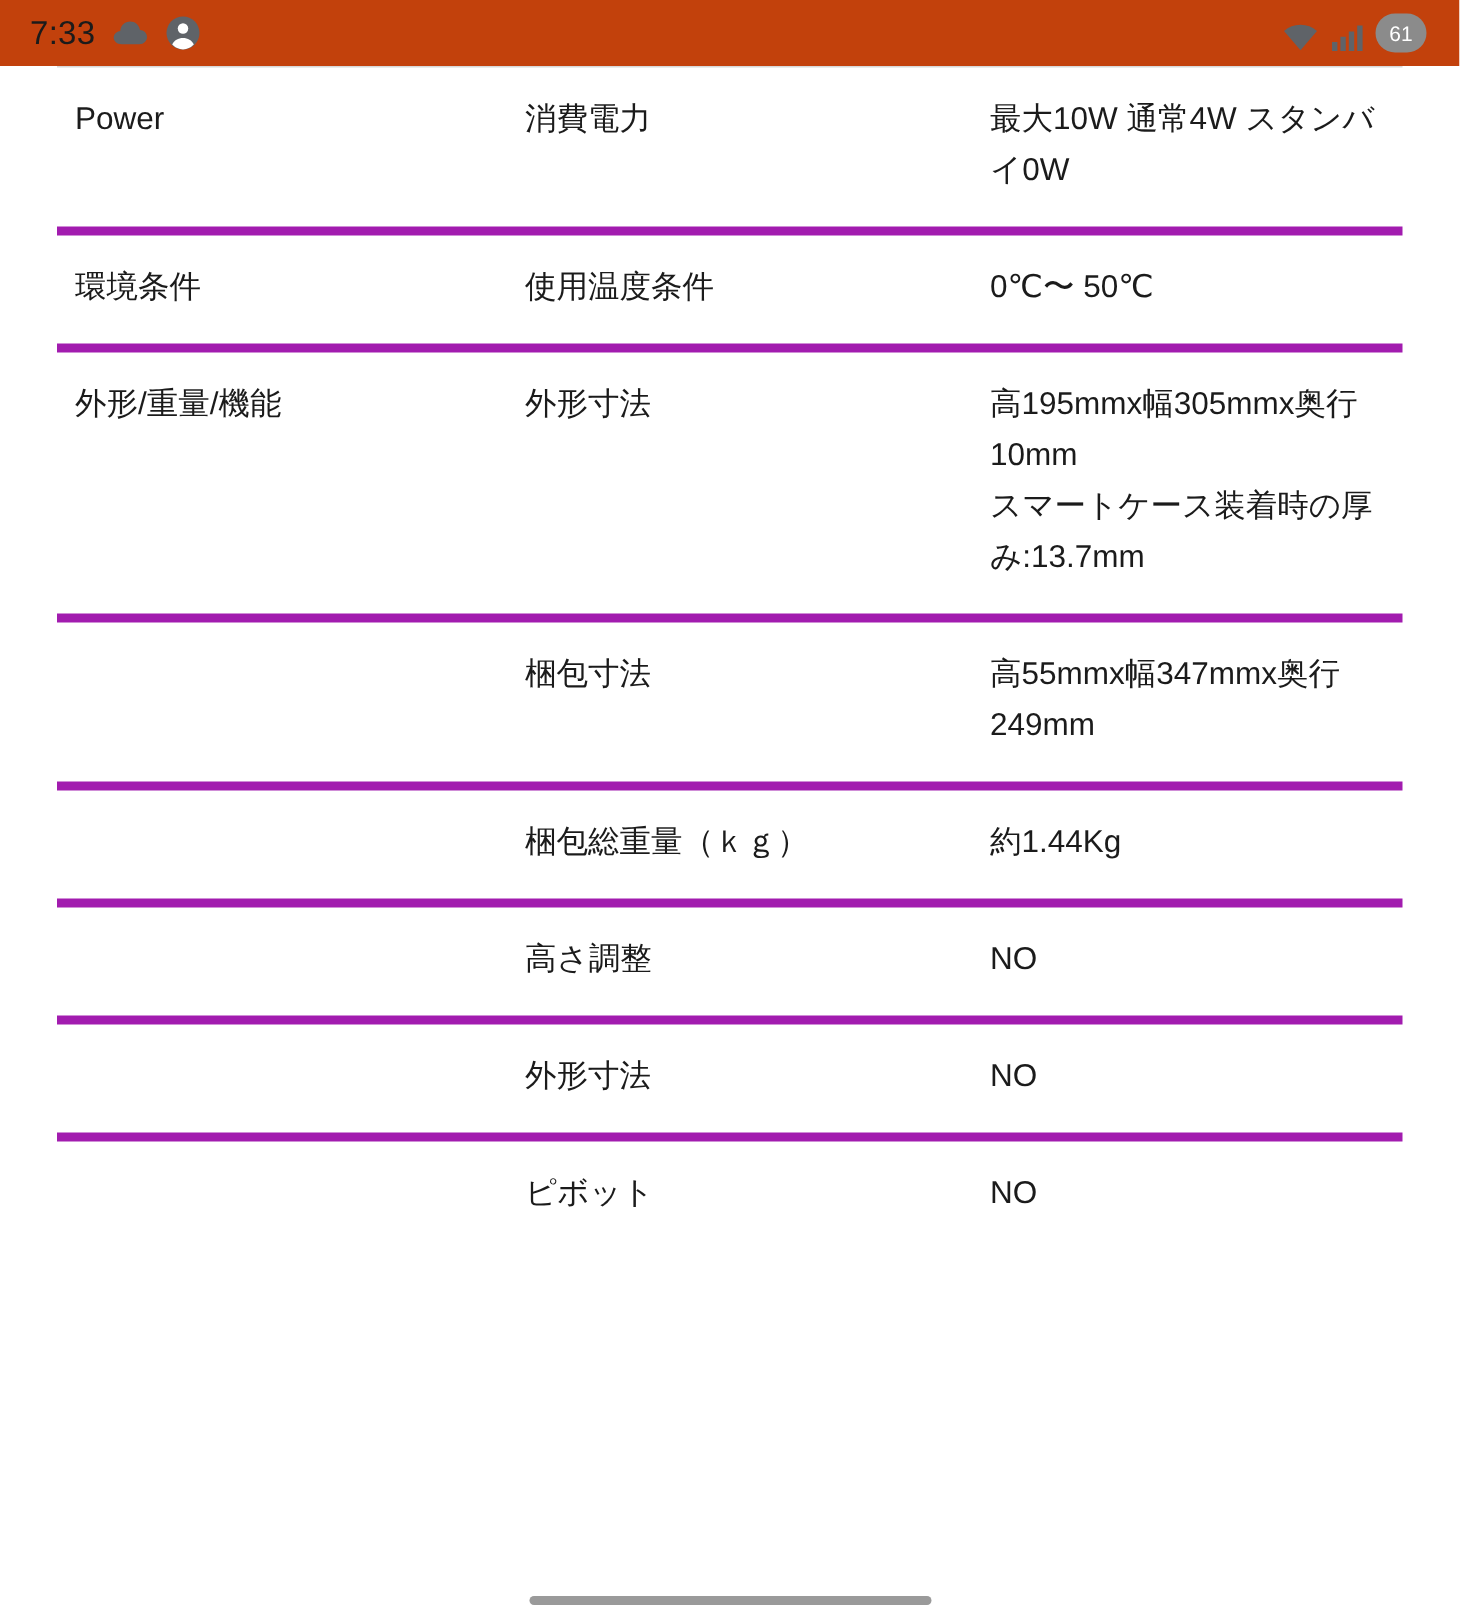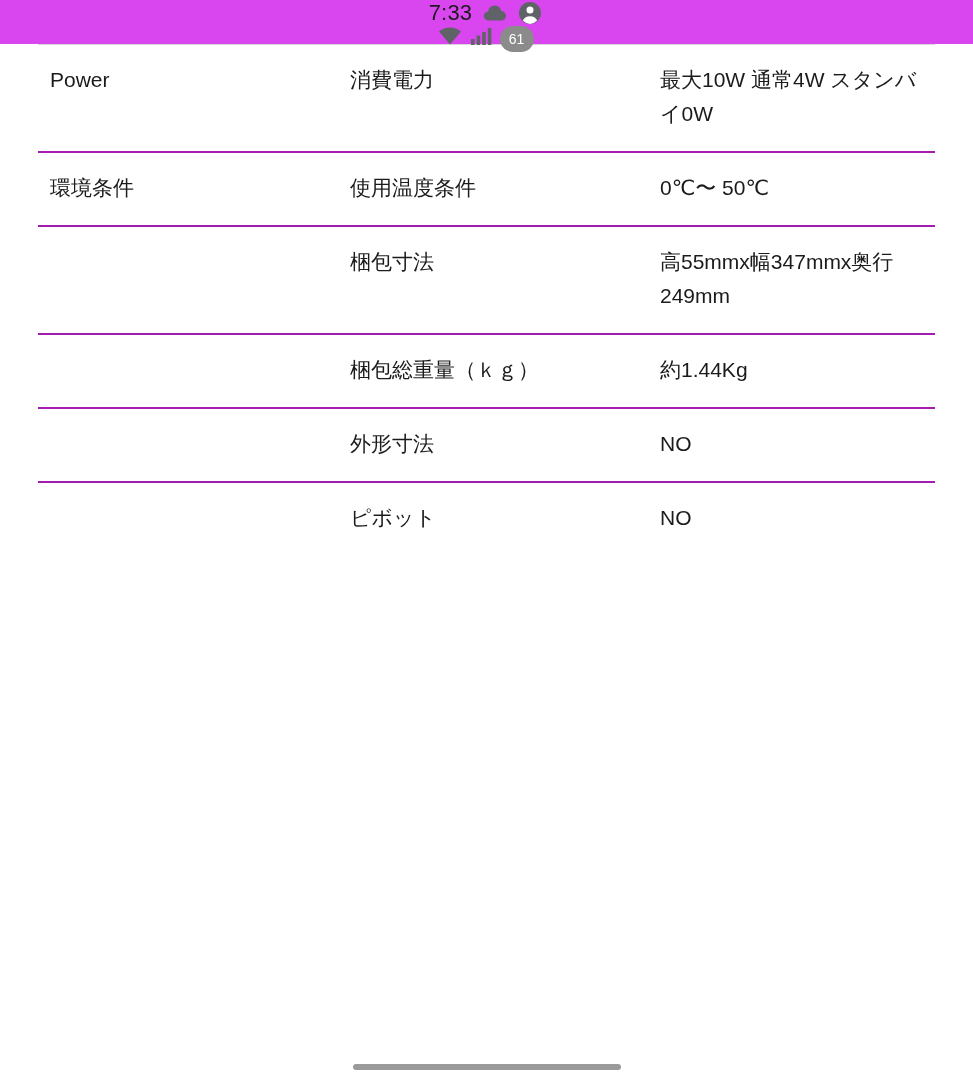--- a/index.html
+++ b/index.html
@@ -17,36 +17,35 @@
   }
 
   
   .status-bar {
     height: 44px;
     display: flex;
     align-items: center;
     justify-content: space-between;
     padding: 0 22px 0 20px;
     box-sizing: border-box;
-    background: #d946ef;
-    flex-direction: column;
+    background: #c2410c;
   }
   .status-left {
     display: flex;
     align-items: center;
     gap: 10px;
   }
   .status-clock {
     font-size: 22px;
     color: #1b1b1b;
     letter-spacing: 0.2px;
   }
   .status-right {
     display: flex;
-    align-items: flex-start;
+    align-items: flex-end;
     gap: 8px;
   }
   .icon {
     display: inline-flex;
     align-items: center;
     justify-content: center;
     line-height: 1;
   }
   .battery-pill {
     min-width: 34px;
@@ -68,21 +67,21 @@
     box-sizing: border-box;
   }
   table.spec {
     width: 100%;
     border-collapse: collapse;
     table-layout: fixed;
   }
   table.spec td {
     vertical-align: top;
     padding: 18px 12px 20px 12px;
-    border-top: 2px solid #a21caf;
+    border-top: 6px solid #a21caf;
     font-size: 21px;
     line-height: 1.62;
     color: #1b1b1b;
     word-break: break-word;
   }
   table.spec tr:first-child td {
     border-top: 1px solid #d8d8d8;
   }
   col.c1 { width: 300px; }
   col.c2 { width: 310px; }
@@ -158,32 +157,49 @@
           </td>
         </tr>
         <tr>
           <td class="c1">環境条件</td>
           <td class="c2">使用温度条件</td>
           <td class="c3">
             <span class="cell-line">0℃〜 50℃</span>
           </td>
         </tr>
         <tr>
+          <td class="c1">外形/重量/機能</td>
+          <td class="c2">外形寸法</td>
+          <td class="c3">
+            <span class="cell-line">高195mmx幅305mmx奥行</span>
+            <span class="cell-line">10mm</span>
+            <span class="cell-line">スマートケース装着時の厚</span>
+            <span class="cell-line">み:13.7mm</span>
+          </td>
+        </tr>
+        <tr>
           <td class="c1"></td>
           <td class="c2">梱包寸法</td>
           <td class="c3">
             <span class="cell-line">高55mmx幅347mmx奥行</span>
             <span class="cell-line">249mm</span>
           </td>
         </tr>
         <tr>
           <td class="c1"></td>
           <td class="c2">梱包総重量（ｋｇ）</td>
           <td class="c3">
             <span class="cell-line">約1.44Kg</span>
+          </td>
+        </tr>
+        <tr>
+          <td class="c1"></td>
+          <td class="c2">高さ調整</td>
+          <td class="c3">
+            <span class="cell-line">NO</span>
           </td>
         </tr>
         <tr>
           <td class="c1"></td>
           <td class="c2">外形寸法</td>
           <td class="c3">
             <span class="cell-line">NO</span>
           </td>
         </tr>
         <tr>

